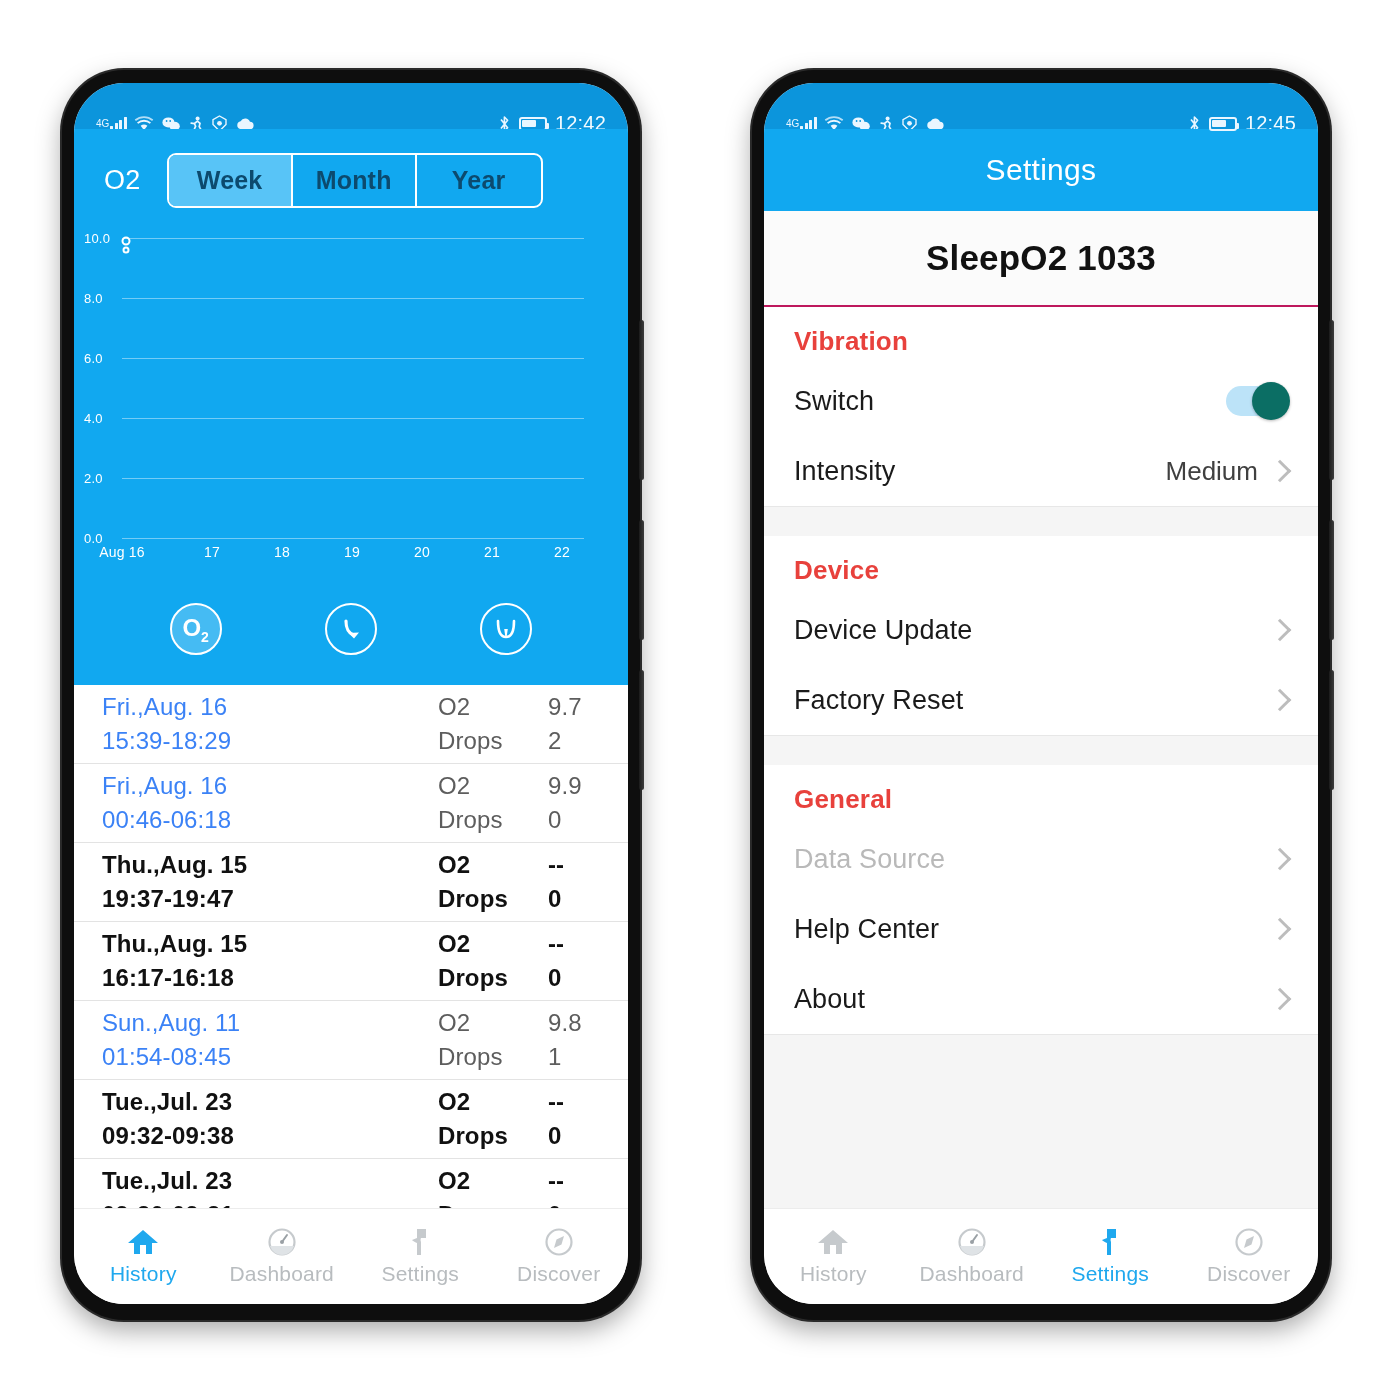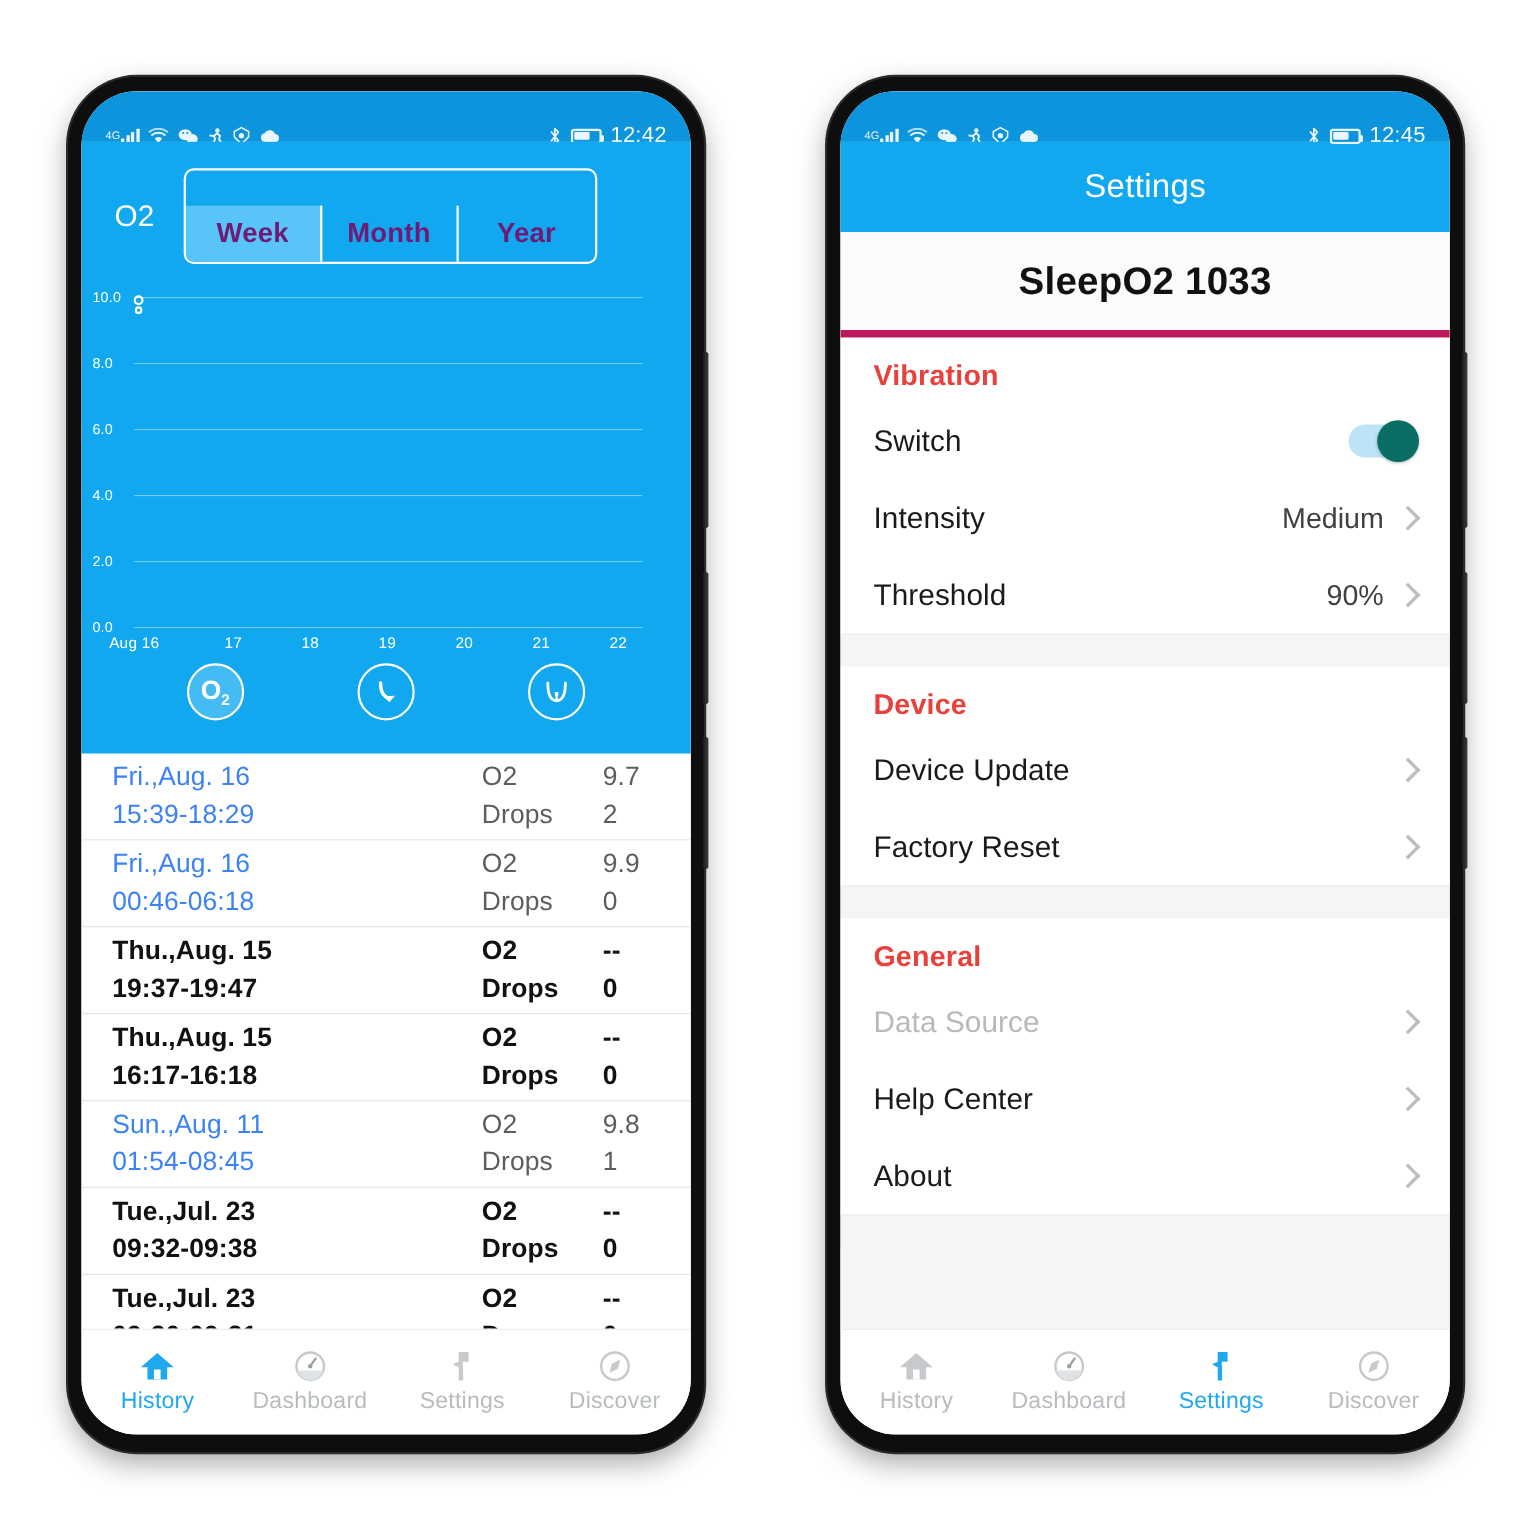--- a/index.html
+++ b/index.html
@@ -73,22 +73,22 @@
   
   .chart-panel { background: #11A8F0; flex: 0 0 556px; position: relative; padding: 0 0 0 0; }
   .chart-top { display:flex; align-items:center; padding: 24px 28px 0 30px; }
   .chart-title { color:#ffffff; font-size: 27px; letter-spacing:.3px; }
   .segctl {
     margin-left: 26px; display:flex; border:2px solid #ffffff; border-radius: 9px;
     overflow:hidden;
   }
   .seg {
     padding: 11px 0; width: 124px; text-align:center;
-    color:#701a75; font-size:25px; font-weight:bold; letter-spacing:.2px;
-    border-right: 2px solid #ffffff; cursor:pointer;margin-top:32px;
+    color:#0c4a6e; font-size:25px; font-weight:bold; letter-spacing:.2px;
+    border-right: 2px solid #ffffff; cursor:pointer;
   }
   .seg:last-child { border-right:none; }
   .seg.active { background:#58C4F7; }
 
   .plot { position: relative; margin: 30px 26px 0 0; height: 300px; }
   .gridline {
     position:absolute; left: 48px; right: 18px; height: 1px;
     background: rgba(255,255,255,.42);
   }
   .ylab {
@@ -156,21 +156,21 @@
 
   
   .appbar {
     flex: 0 0 82px; background:#11A8F0;
     display:flex; align-items:center; justify-content:center;
   }
   .appbar .atitle { color:#ffffff; font-size:30px; letter-spacing:.3px; }
   .devname {
     flex: 0 0 96px; background:#fbfbfb;
     display:flex; align-items:center; justify-content:center;
-    border-bottom: 7px solid #be185d;
+    border-bottom: 2px solid #be185d;
   }
   .devname span { font-size: 35px; font-weight:bold; color:#111111; letter-spacing:.2px; }
   .settings { flex:1 1 auto; background:#f5f5f5; overflow:hidden; display:flex; flex-direction:column;gap:29px;}
   .sgroup { background:#ffffff; border-bottom: 1px solid #e7e7e7; }
   .shead { padding: 19px 30px 9px 30px; }
   .shead span { color:#E8413C; font-size:26px; font-weight:bold; letter-spacing:.2px; }
   .srow {
     display:flex; align-items:center; justify-content:space-between;
     padding: 0 30px; height: 70px; cursor:pointer;
   }
@@ -566,27 +566,20 @@
                 </div>
             </div>
           </div>
           <div class="srow">
             <span class="slabel">Intensity</span>
             <div class="sright">
               <span class="svalue">Medium</span>
               <span class="chev"></span>
             </div>
           </div>
-          <div class="srow">
-            <span class="slabel">Threshold</span>
-            <div class="sright">
-              <span class="svalue">90%</span>
-              <span class="chev"></span>
-            </div>
-          </div>
         </div>
 
         <div class="sgroup">
           <div class="shead">
             <span>Device</span>
           </div>
           <div class="srow">
             <span class="slabel">Device Update</span>
             <div class="sright">
               <span class="chev"></span>

